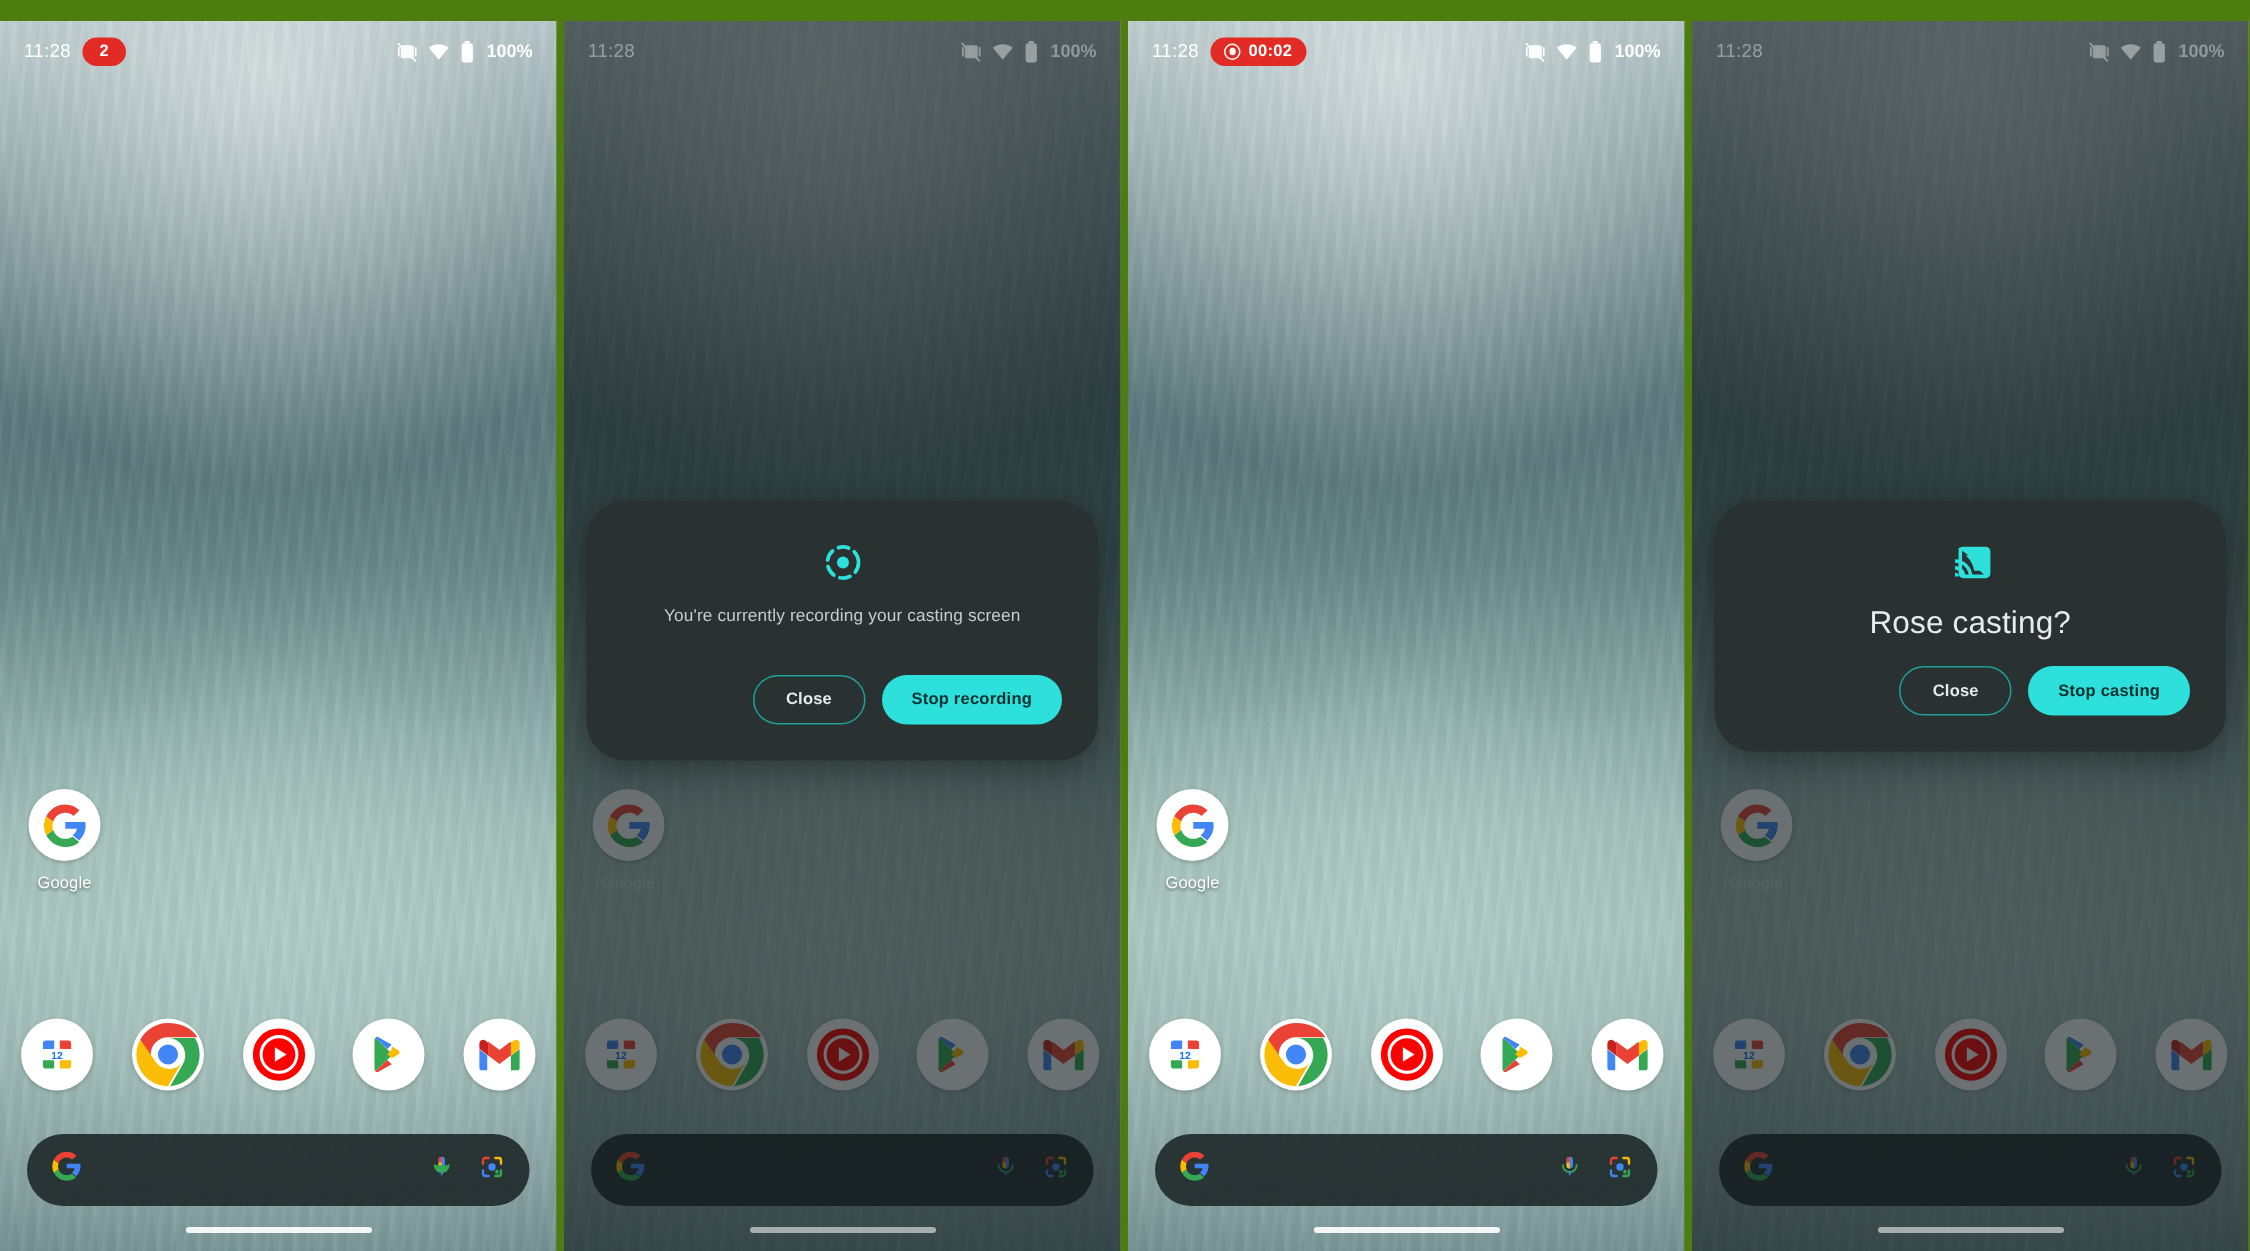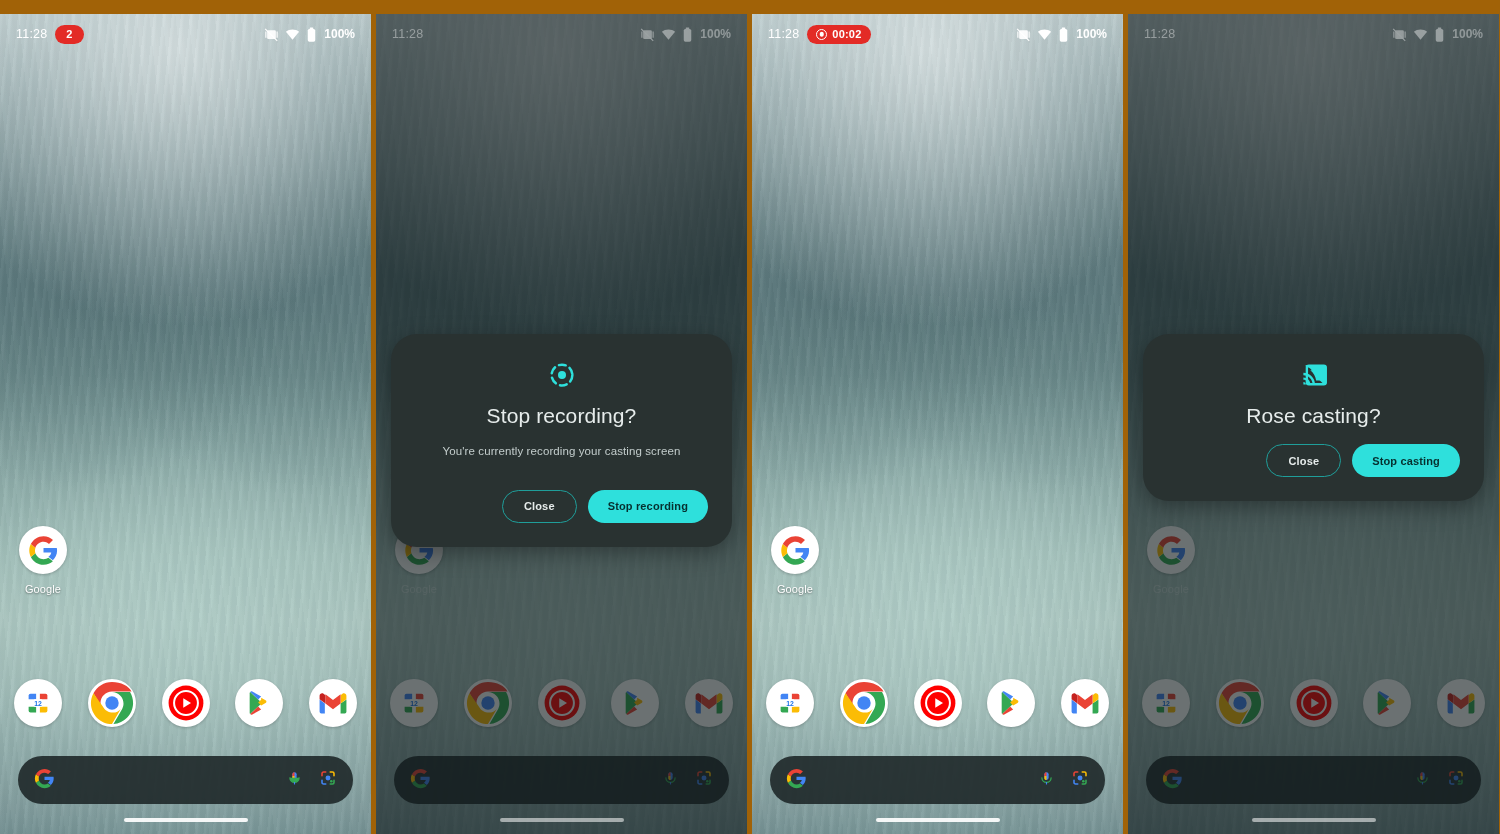--- a/index.html
+++ b/index.html
@@ -5,21 +5,21 @@
   * { box-sizing: border-box; margin: 0; padding: 0; }
   html, body {
     width: 1500px; height: 834px;
     background: #ffffff;
     font-family: "Liberation Sans", sans-serif;
     overflow: hidden;
   }
   .stage {
     position: relative;
     width: 1500px; height: 834px;
-    background: #a16207;
+    background: #4d7c0f;
     display: flex;
     gap: 5px;
     padding: 14px 0 0 0;
   }
 
   
   .phone {
     position: relative;
     width: 371px;
     height: 820px;
@@ -501,21 +501,20 @@
       </div>
     </div>
 
     <div class="dialog">
       <div class="dlg-icon">
         <svg width="30" height="30" viewBox="0 0 24 24" fill="none" stroke="#2ee0dc" stroke-width="2" stroke-linecap="round">
           <circle cx="12" cy="12" r="8.3" stroke-dasharray="5.5 3.6"></circle>
           <circle cx="12" cy="12" r="3.2" fill="#2ee0dc" stroke="none"></circle>
         </svg>
       </div>
-      <div class="dlg-title">Stop recording?</div>
       <div class="dlg-sub">You're currently recording your casting screen</div>
       <div class="dlg-actions">
         <button class="btn btn-outline">Close</button>
         <button class="btn btn-filled">Stop recording</button>
       </div>
     </div>
 
     <div class="navpill"></div>
   </div>
 

